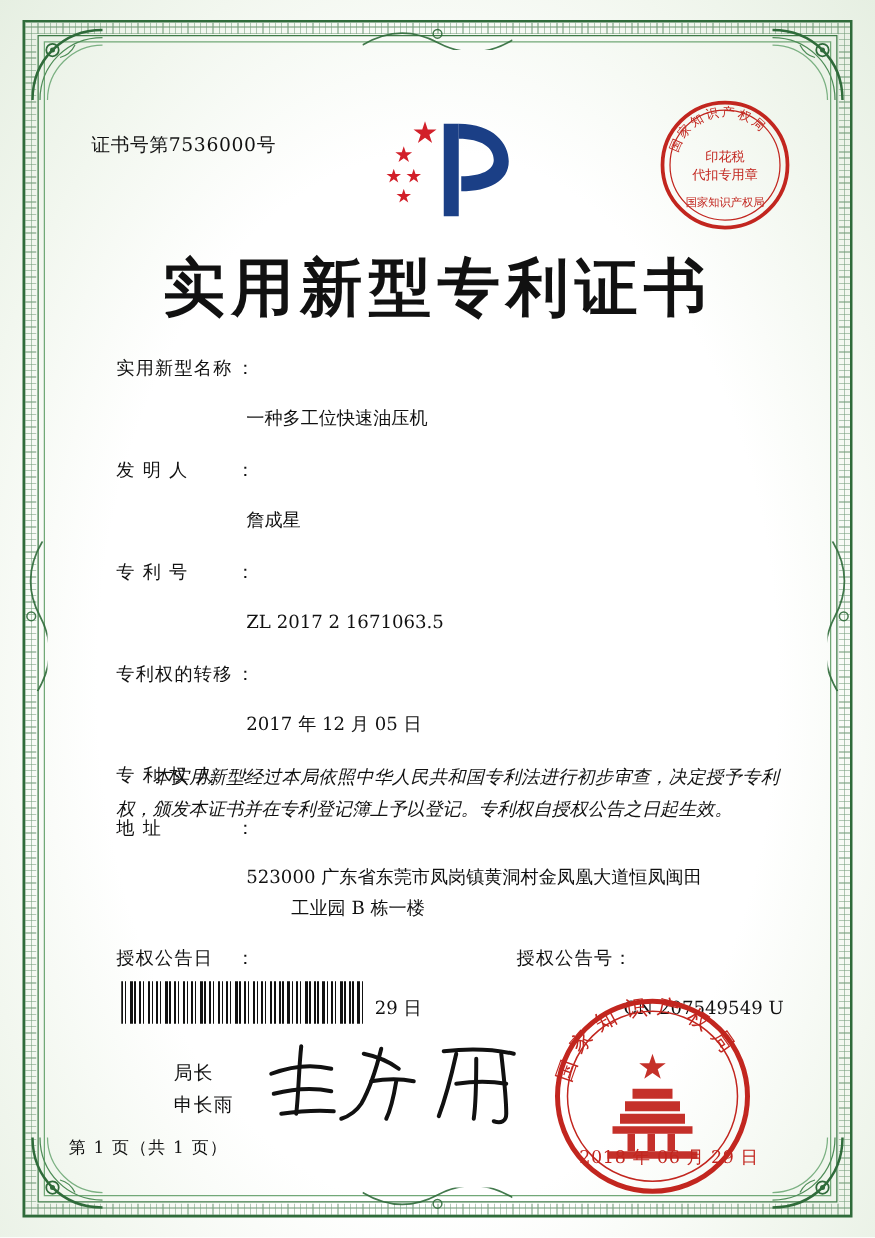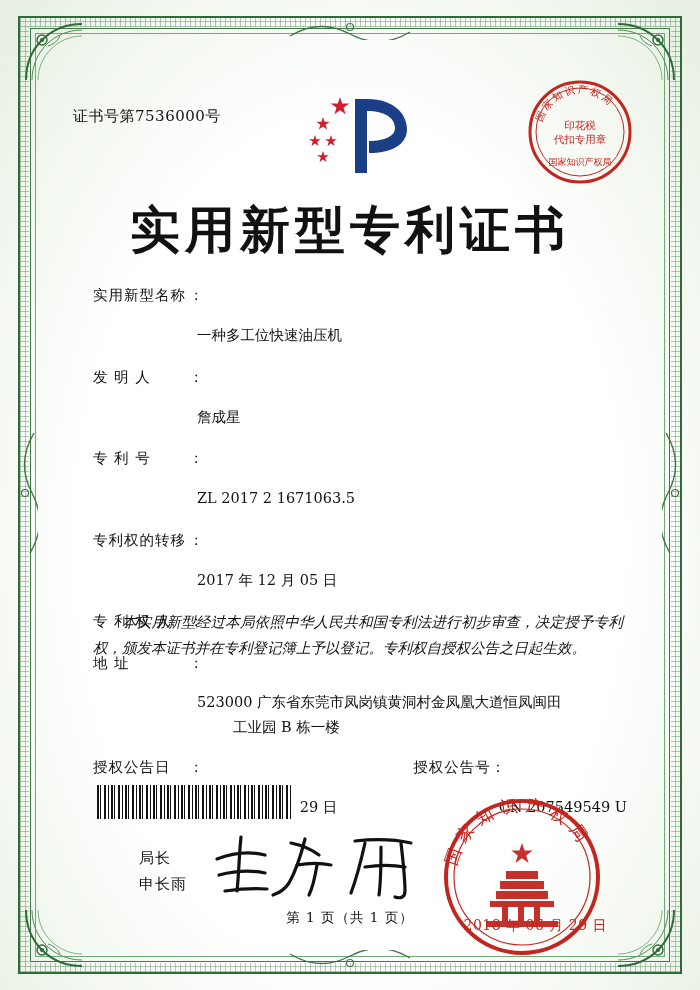--- a/index.html
+++ b/index.html
@@ -224,21 +224,20 @@
     top: 862px;
     font-size: 14px;
     color: #c2261f;
     letter-spacing: .5px;
   }
 
   .page-footer {
     position: absolute;
     left: 0; right: 0;
     bottom: 8px;
-    text-align: center;
     font-size: 13.5px;
     color: #111;
     letter-spacing: 1px;
   }
 </style>
 </head>
 <body>
 
 <div class="page">
 

